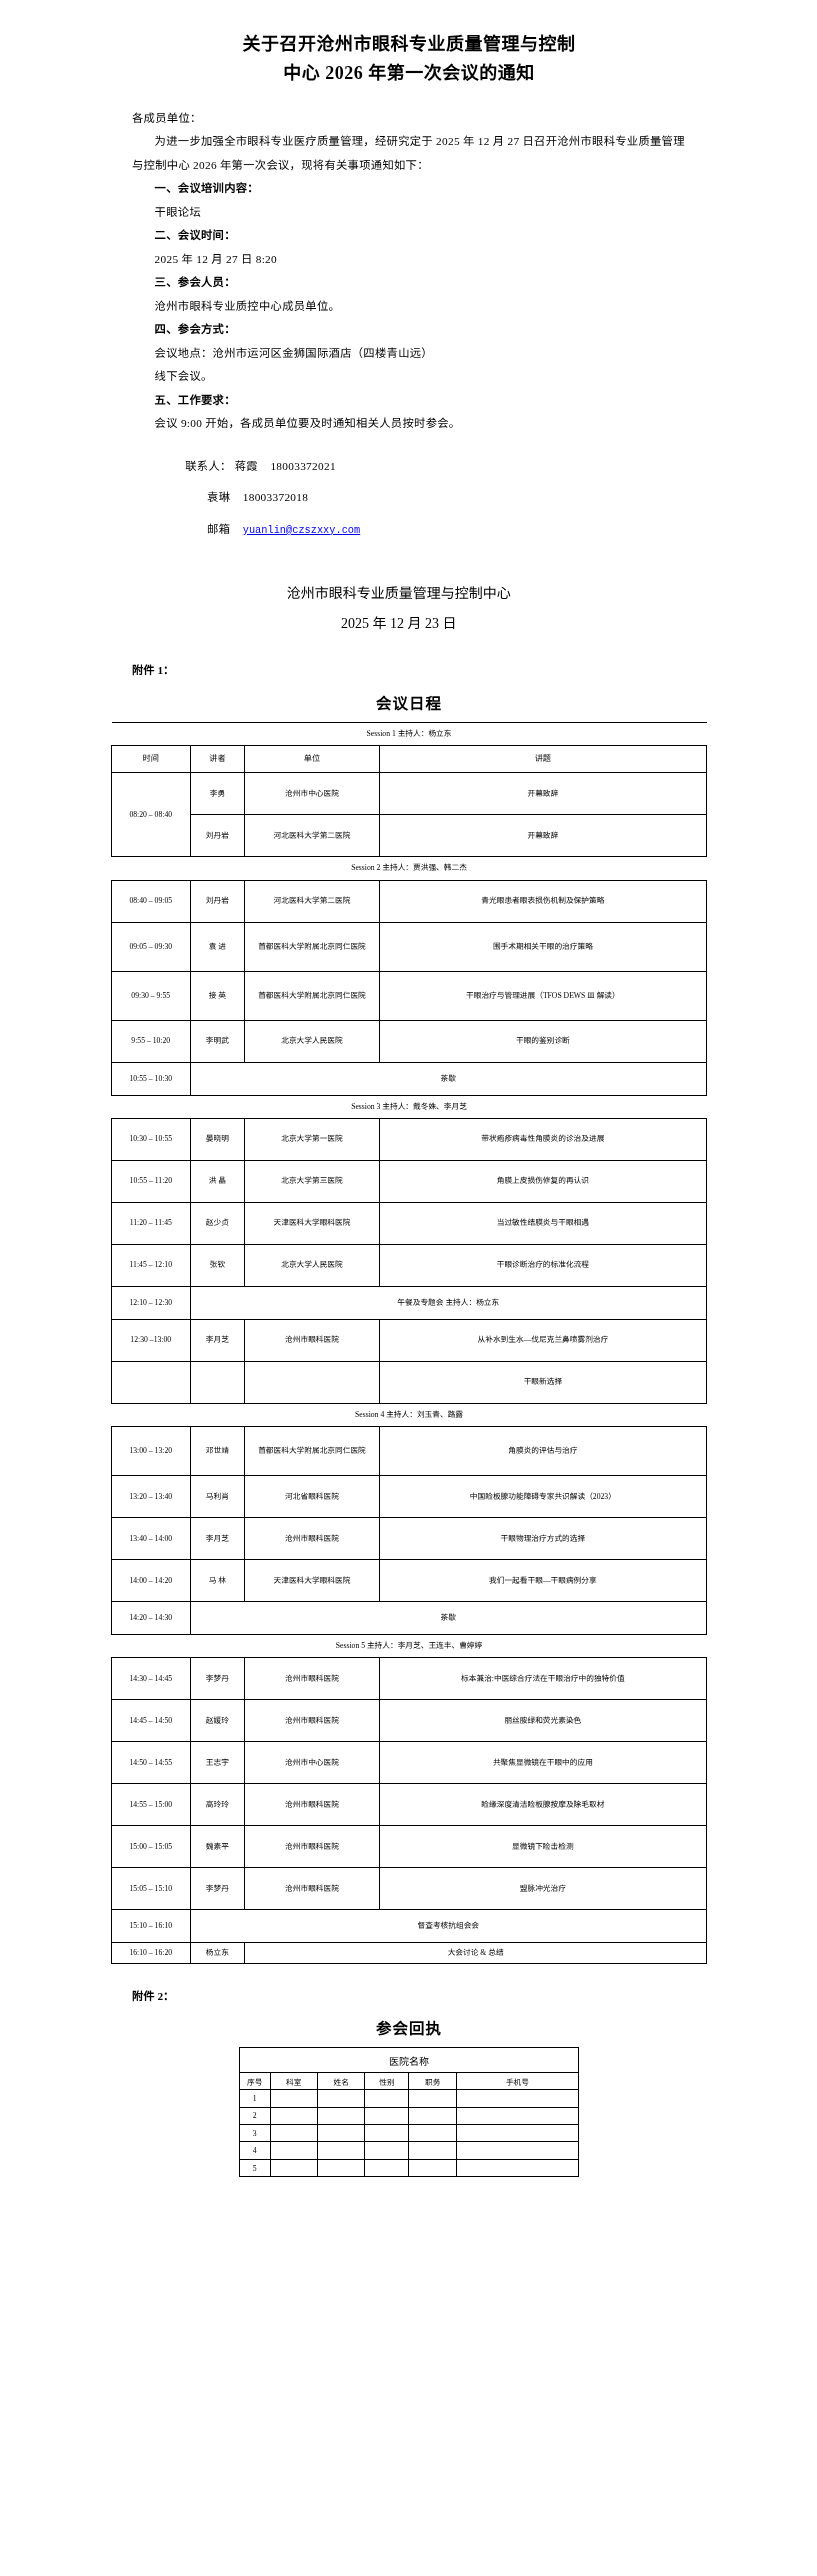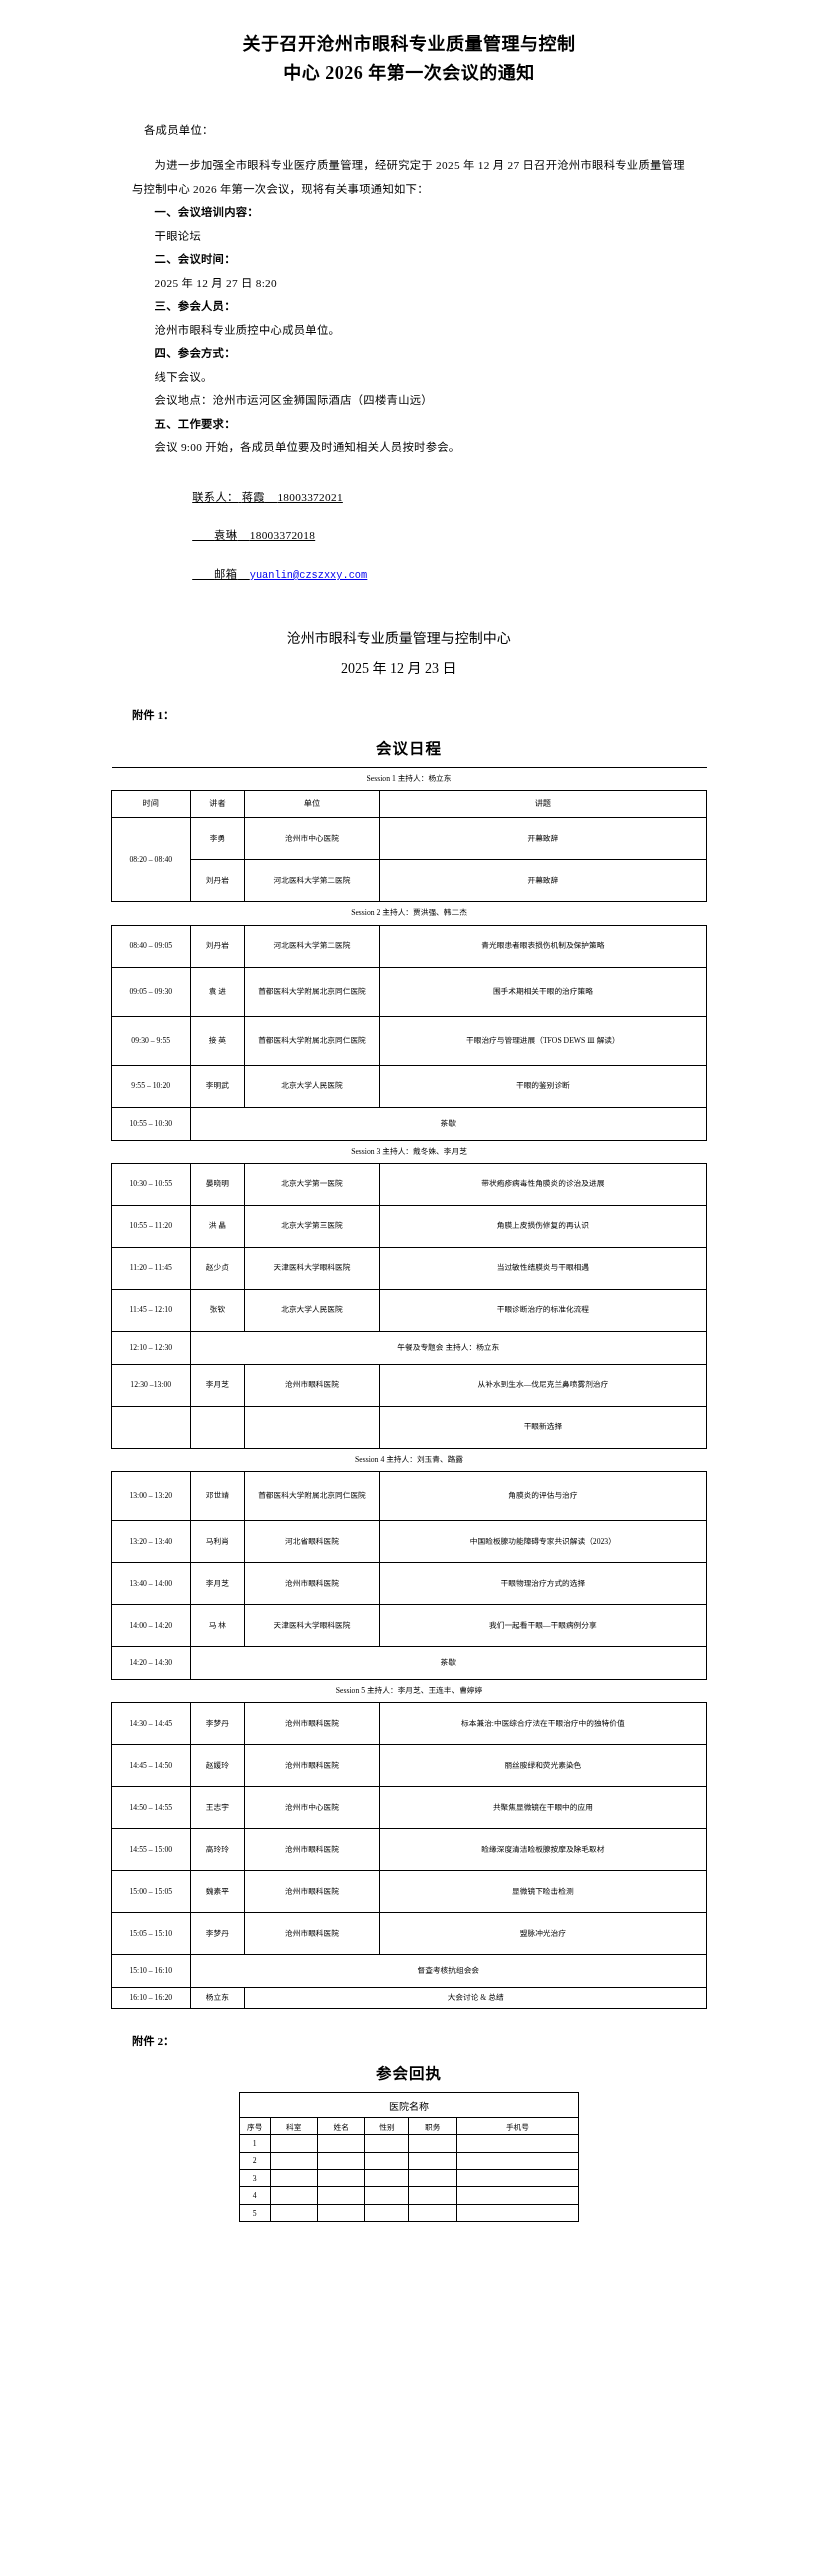--- a/index.html
+++ b/index.html
@@ -33,25 +33,25 @@
   .doc-title .t-line{display:block;}
 
   .spacer-36{height:18.5px;}
   .spacer-22{height:11.3px;}
 
   .body-block{
     font-size:11.3px;
     line-height:2.08;
     letter-spacing:0.3px;
   }
-  .p-flush{margin:12px;}
+  .p-flush{margin:0;}
   .p-indent{margin:0;text-indent:2em;}
   .p-sect{margin:0;text-indent:2em;font-weight:bold;}
   .p-sub{margin:0;text-indent:2em;}
-  .p-contact{margin:15px;text-indent:4em;text-decoration:underline;}
+  .p-contact{margin:8px;text-indent:4em;}
   .email-link{
     color:#0000ee;
     text-decoration:underline;
     font-family:"Liberation Mono","DejaVu Sans Mono",monospace;
     font-size:10.3px;
     letter-spacing:0;
   }
   .sign-block{
     margin-top:38px;
     text-align:center;
@@ -161,22 +161,22 @@
       <p class="p-sect">一、会议培训内容：</p>
       <p class="p-sub">干眼论坛</p>
 
       <p class="p-sect">二、会议时间：</p>
       <p class="p-sub">2025 年 12 月 27 日 8:20</p>
 
       <p class="p-sect">三、参会人员：</p>
       <p class="p-sub">沧州市眼科专业质控中心成员单位。</p>
 
       <p class="p-sect">四、参会方式：</p>
+      <p class="p-sub">会议地点：沧州市运河区金狮国际酒店（四楼青山远）</p>
       <p class="p-sub">线下会议。</p>
-      <p class="p-sub">会议地点：沧州市运河区金狮国际酒店（四楼青山远）</p>
 
       <p class="p-sect">五、工作要求：</p>
       <p class="p-indent">会议 9:00 开始，各成员单位要及时通知相关人员按时参会。</p>
 
       <div class="spacer-22"></div>
 
       <p class="p-contact">
         <span>联系人：</span>
         <span>蒋霞</span>
         &nbsp;&nbsp;

